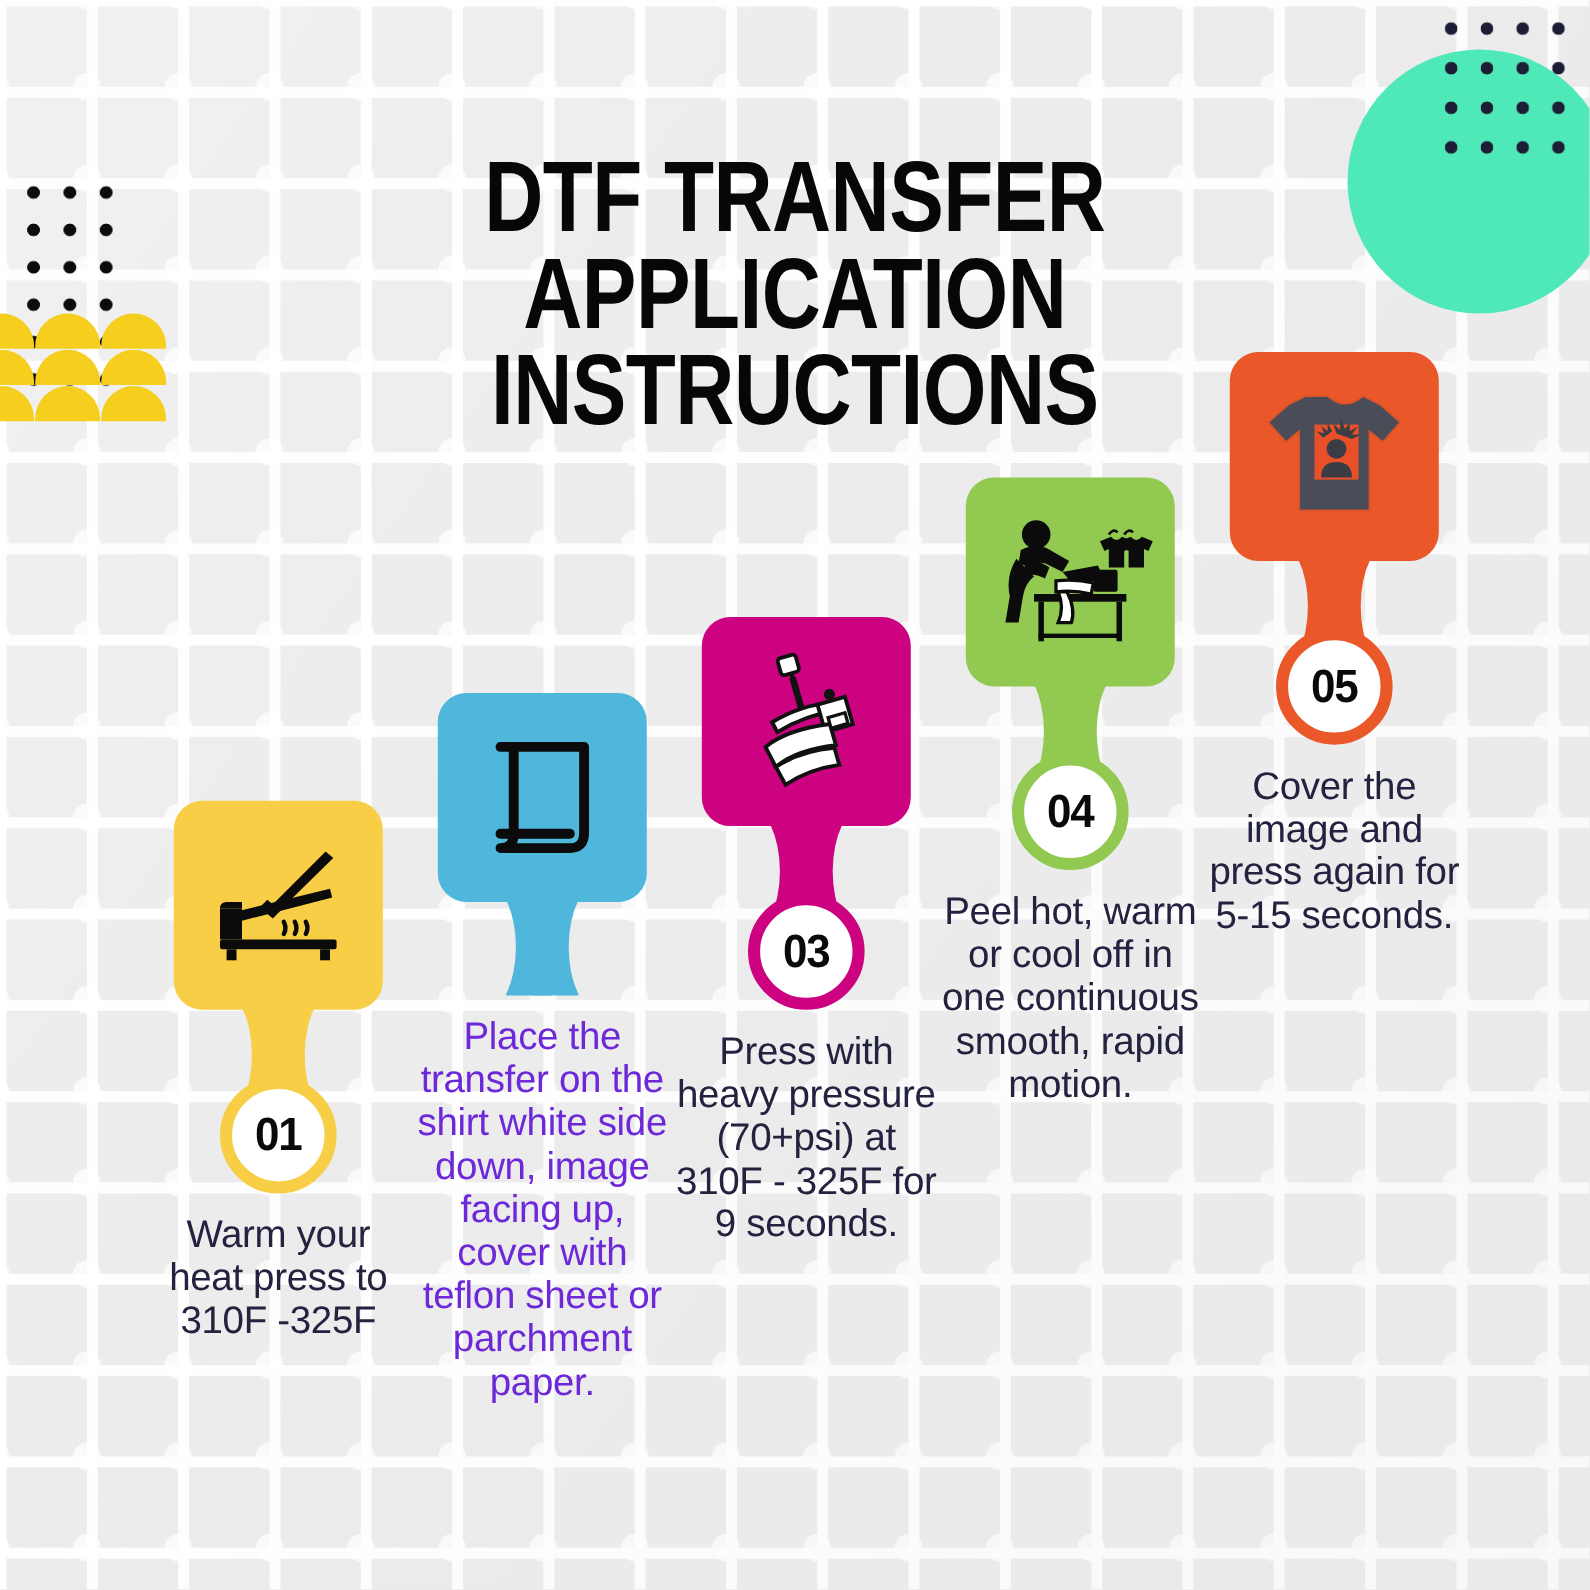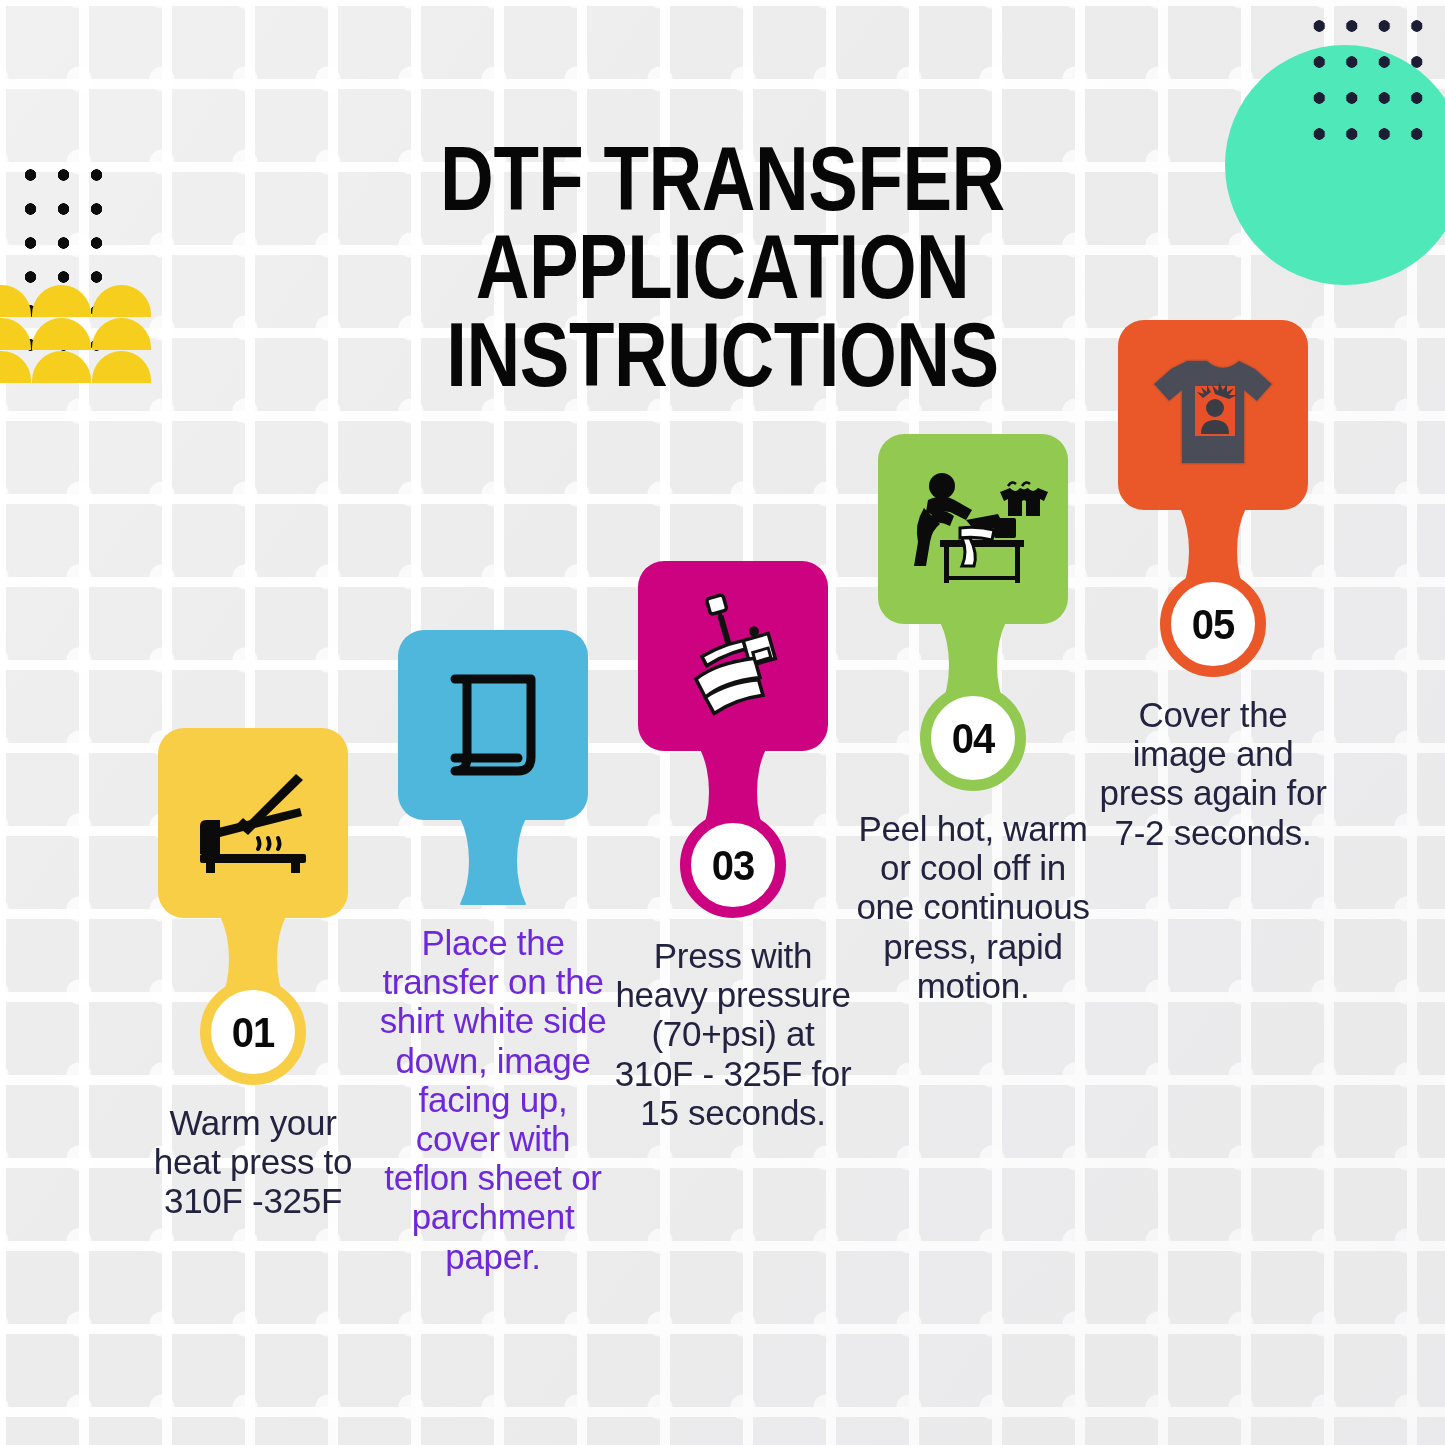--- a/index.html
+++ b/index.html
@@ -237,21 +237,21 @@
           <path d="M32 102 q26 -8 56 -2 v16 q-28 -4 -52 4 z" fill="#fff" stroke="#111" stroke-width="3.5"></path>
           <circle cx="97" cy="52" r="5" fill="#111"></circle>
           <path d="M90 72 h16 v10 h-16 z" fill="#fff" stroke="#111" stroke-width="3"></path>
         </g>
       </svg>
     </div>
     <div class="stem"></div>
     <div class="num-circle" style="border-color: rgb(204, 2, 129);">
       <span class="num-text">03</span>
     </div>
-    <p class="step-text" style="color: rgb(35, 35, 64);">Press with heavy pressure (70+psi) at 310F - 325F for 15 seconds.</p>
+    <p class="step-text" style="color: rgb(35, 35, 64);">Press with heavy pressure (70+psi) at 310F - 325F for 9 seconds.</p>
   </div>
 
   <div class="step" id="step-4" style="--c: #91C951;">
     <div class="icon-card" style="background: rgb(145, 201, 81);">
       <svg width="150" height="130" viewBox="0 0 150 130">
         <g fill="#0b0b0b">
 
           <path d="M110 22 q4 -6 8 -2 M124 22 q4 -6 8 -2" stroke="#0b0b0b" stroke-width="2.5" fill="none"></path>
           <path d="M102 28 l10 -4 q5 6 10 0 l10 4 l-4 9 l-4 -2 v17 h-14 v-17 l-4 2 z"></path>
           <path d="M120 28 l10 -4 q5 6 10 0 l10 4 l-4 9 l-4 -2 v17 h-14 v-17 l-4 2 z"></path>
@@ -270,36 +270,36 @@
           <path d="M62 64 q18 -2 34 2 l-2 10 q-16 -4 -32 -2 z" fill="#fff" stroke="#0b0b0b" stroke-width="3"></path>
           <path d="M72 74 q8 16 4 28 h-12 q6 -14 0 -28 z" fill="#fff" stroke="#0b0b0b" stroke-width="3"></path>
           <rect x="96" y="54" width="22" height="20" rx="2"></rect>
         </g>
       </svg>
     </div>
     <div class="stem"></div>
     <div class="num-circle" style="border-color: rgb(145, 201, 81);">
       <span class="num-text">04</span>
     </div>
-    <p class="step-text" style="color: rgb(35, 35, 64);">Peel hot, warm or cool off in one continuous press, rapid motion.</p>
+    <p class="step-text" style="color: rgb(35, 35, 64);">Peel hot, warm or cool off in one continuous smooth, rapid motion.</p>
   </div>
 
   <div class="step" id="step-5" style="--c: #EA5829;">
     <div class="icon-card" style="background: rgb(234, 88, 41);">
       <svg width="140" height="130" viewBox="0 0 140 130">
         <path d="M44 10 L28 18 L10 34 l16 18 l12 -10 v72 h64 v-72 l12 10 l16 -18 l-18 -16 l-16 -8 q-16 14 -32 0 z" fill="#4a4d57" stroke="#d9532a" stroke-width="1.6"></path>
         <rect x="52" y="36" width="40" height="50" fill="#e8502a"></rect>
         <g fill="#3b3d46">
           <path d="M72 44 l-3 -9 l6 6 l1 -9 l4 8 l4 -6 l0 8 l7 -4 l-5 7 l8 0 l-8 4 z"></path>
           <path d="M60 48 l-6 -6 l7 2 l-3 -7 l6 5 l0 -7 l4 7 z"></path>
           <circle cx="72" cy="58" r="9"></circle>
           <path d="M58 84 q0 -14 14 -14 q14 0 14 14 z"></path>
         </g>
       </svg>
     </div>
     <div class="stem"></div>
     <div class="num-circle" style="border-color: rgb(234, 88, 41);">
       <span class="num-text">05</span>
     </div>
-    <p class="step-text" style="color: rgb(35, 35, 64);">Cover the image and press again for 7-2 seconds.</p>
+    <p class="step-text" style="color: rgb(35, 35, 64);">Cover the image and press again for 5-15 seconds.</p>
   </div>
 
 </div>
 
 </body></html>

